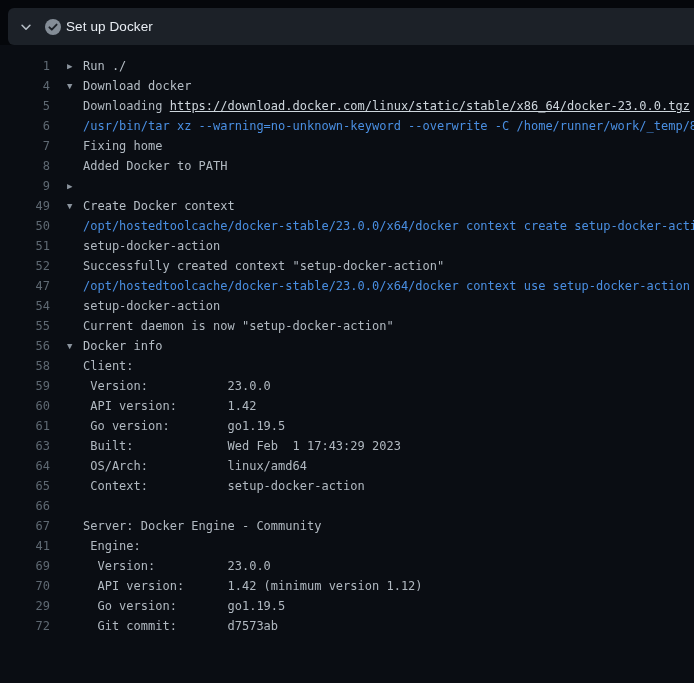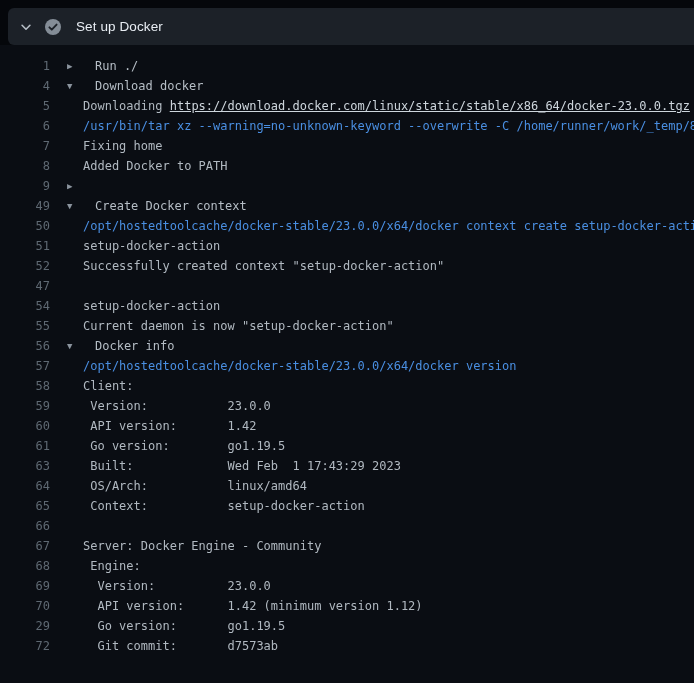--- a/index.html
+++ b/index.html
@@ -44,21 +44,21 @@
   .status-wrap {
     margin-left: 10px;
     width: 18px;
     height: 18px;
     display: flex;
     align-items: center;
     justify-content: center;
     flex: 0 0 auto;
   }
   .step-title {
-    margin-left: 14px;
+    margin-left: 4px;
     color: var(--title-fg, #e8edf3);
     font-size: 13.5px;
     font-weight: 400;
     letter-spacing: 0.1px;
     white-space: nowrap;
   }
   
   .log-area {
     position: absolute;
     top: 45px;
@@ -89,21 +89,21 @@
   .arrow {
     flex: 0 0 33px;
     box-sizing: border-box;
     padding-left: 17px;
     font-size: 9px;
     color: var(--arrow-fg, #8b949e);
     display: inline-block;
     line-height: 20px;
   }
   .txt { color: var(--text-fg, #b1b9c1); }
-  .row.group .txt { color: var(--group-fg, #b6bec6); cursor: pointer; margin-left: 12px; }
+  .row.group .txt { color: var(--group-fg, #b6bec6); cursor: pointer; }
   .row.cmd .txt { color: var(--cmd-fg, #4a8fe2); }
   .log-link {
     color: var(--link-fg, #ced6dd);
     text-decoration: underline;
     cursor: pointer;
   }
 </style>
 </head>
 <body>
 
@@ -129,34 +129,33 @@
       <div class="row group"><span class="num">4</span><span class="arrow">▼</span><span class="txt">Download docker</span></div>
       <div class="row link"><span class="num">5</span><span class="arrow"></span><span class="txt"><span>Downloading </span><span class="log-link">https://download.docker.com/linux/static/stable/x86_64/docker-23.0.0.tgz</span></span></div>
       <div class="row cmd"><span class="num">6</span><span class="arrow"></span><span class="txt">/usr/bin/tar xz --warning=no-unknown-keyword --overwrite -C /home/runner/work/_temp/8c91</span></div>
       <div class="row text"><span class="num">7</span><span class="arrow"></span><span class="txt">Fixing home</span></div>
       <div class="row text"><span class="num">8</span><span class="arrow"></span><span class="txt">Added Docker to PATH</span></div>
       <div class="row group"><span class="num">9</span><span class="arrow">▶</span></div>
       <div class="row group"><span class="num">49</span><span class="arrow">▼</span><span class="txt">Create Docker context</span></div>
       <div class="row cmd"><span class="num">50</span><span class="arrow"></span><span class="txt">/opt/hostedtoolcache/docker-stable/23.0.0/x64/docker context create setup-docker-action</span></div>
       <div class="row text"><span class="num">51</span><span class="arrow"></span><span class="txt">setup-docker-action</span></div>
       <div class="row text"><span class="num">52</span><span class="arrow"></span><span class="txt">Successfully created context "setup-docker-action"</span></div>
-      <div class="row cmd"><span class="num">47</span><span class="arrow"></span></div>
+      <div class="row cmd"><span class="num">47</span><span class="arrow"></span><span class="txt">/opt/hostedtoolcache/docker-stable/23.0.0/x64/docker context use setup-docker-action</span></div>
       <div class="row text"><span class="num">54</span><span class="arrow"></span><span class="txt">setup-docker-action</span></div>
       <div class="row text"><span class="num">55</span><span class="arrow"></span><span class="txt">Current daemon is now "setup-docker-action"</span></div>
       <div class="row group"><span class="num">56</span><span class="arrow">▼</span><span class="txt">Docker info</span></div>
-      <div class="row cmd"><span class="num">57</span><span class="arrow"></span><span class="txt">/opt/hostedtoolcache/docker-stable/23.0.0/x64/docker version</span></div>
       <div class="row text"><span class="num">58</span><span class="arrow"></span><span class="txt">Client:</span></div>
       <div class="row text"><span class="num">59</span><span class="arrow"></span><span class="txt"> Version:           23.0.0</span></div>
       <div class="row text"><span class="num">60</span><span class="arrow"></span><span class="txt"> API version:       1.42</span></div>
       <div class="row text"><span class="num">61</span><span class="arrow"></span><span class="txt"> Go version:        go1.19.5</span></div>
       <div class="row text"><span class="num">63</span><span class="arrow"></span><span class="txt"> Built:             Wed Feb  1 17:43:29 2023</span></div>
       <div class="row text"><span class="num">64</span><span class="arrow"></span><span class="txt"> OS/Arch:           linux/amd64</span></div>
       <div class="row text"><span class="num">65</span><span class="arrow"></span><span class="txt"> Context:           setup-docker-action</span></div>
       <div class="row text"><span class="num">66</span><span class="arrow"></span><span class="txt"></span></div>
       <div class="row text"><span class="num">67</span><span class="arrow"></span><span class="txt">Server: Docker Engine - Community</span></div>
-      <div class="row text"><span class="num">68</span><span class="arrow"></span><span class="txt"> Engine:</span></div>
+      <div class="row text"><span class="num">41</span><span class="arrow"></span><span class="txt"> Engine:</span></div>
       <div class="row text"><span class="num">69</span><span class="arrow"></span><span class="txt">  Version:          23.0.0</span></div>
       <div class="row text"><span class="num">70</span><span class="arrow"></span><span class="txt">  API version:      1.42 (minimum version 1.12)</span></div>
       <div class="row text"><span class="num">29</span><span class="arrow"></span><span class="txt">  Go version:       go1.19.5</span></div>
       <div class="row text"><span class="num">72</span><span class="arrow"></span><span class="txt">  Git commit:       d7573ab</span></div>
     </div>
 
 </div>
 
 </body></html>

